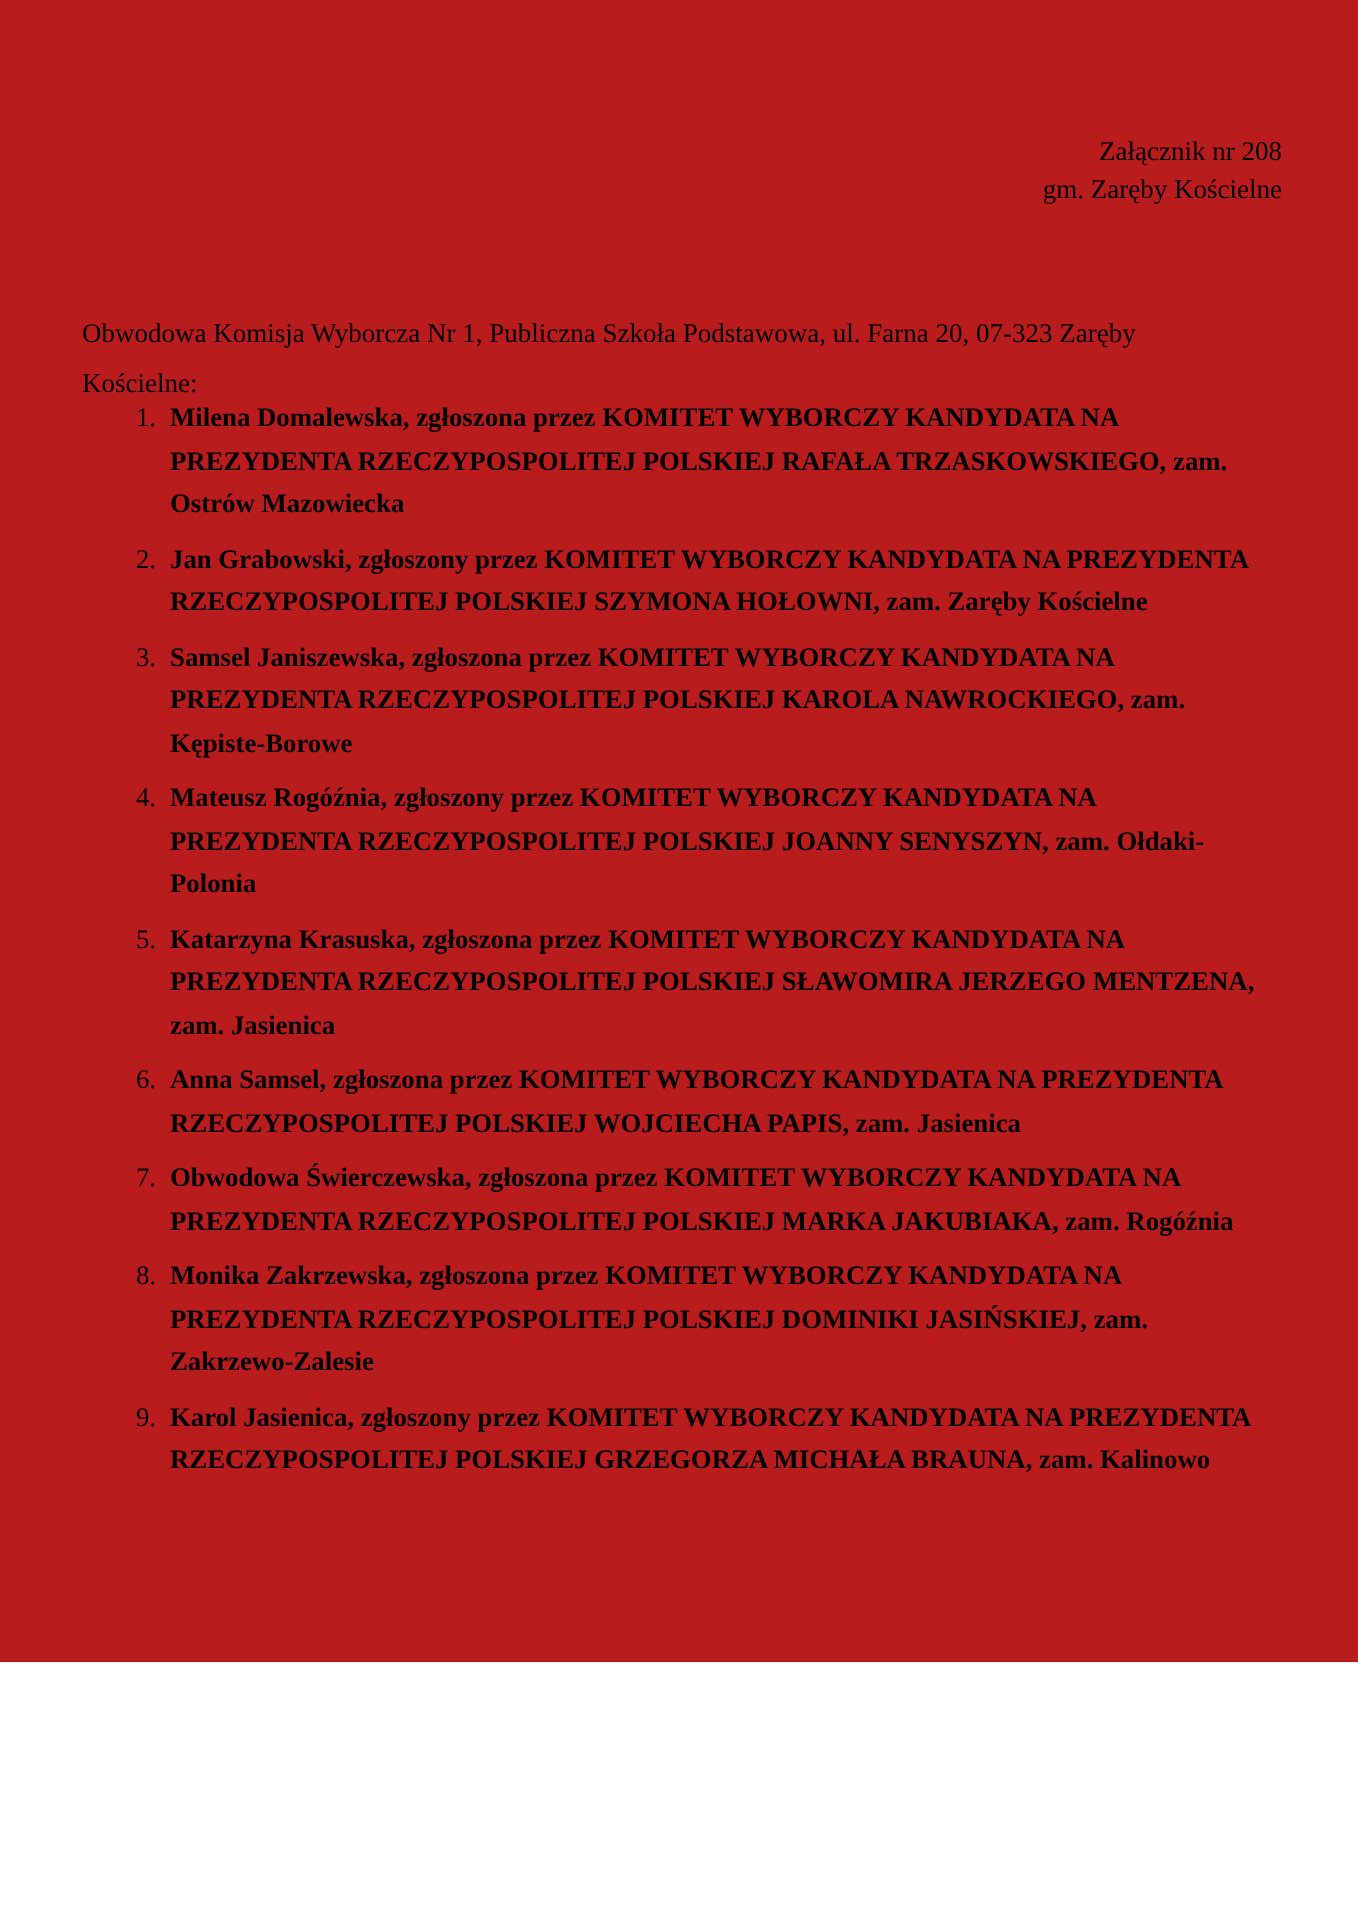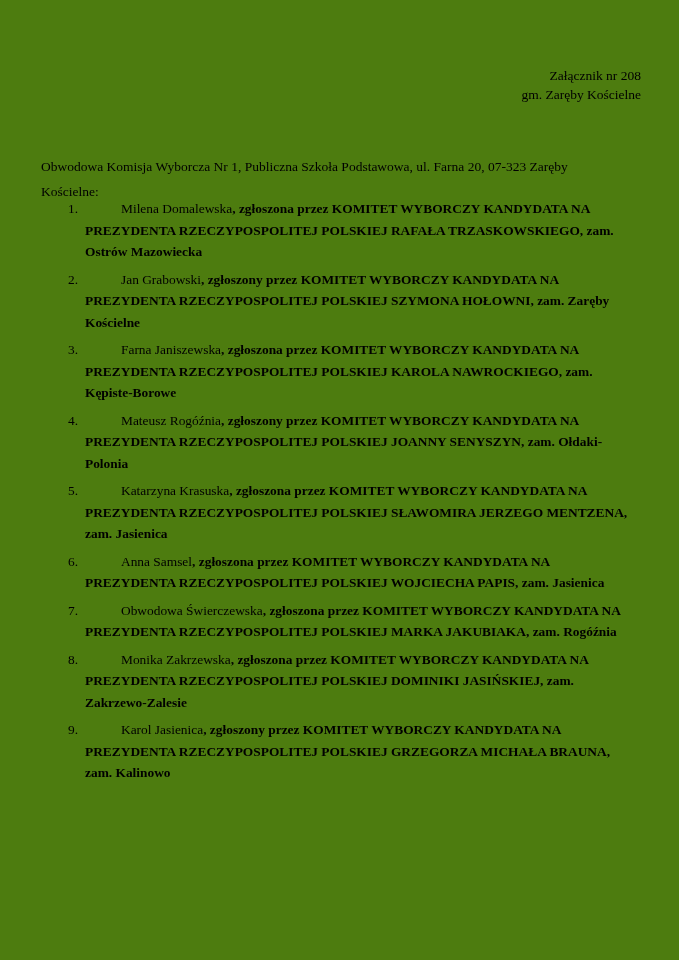--- a/index.html
+++ b/index.html
@@ -8,22 +8,22 @@
     background: #ffffff;
   }
   body {
     font-family: "Liberation Serif", "DejaVu Serif", serif;
     color: #000000;
     -webkit-font-smoothing: antialiased;
   }
   .page {
     position: relative;
     width: 679px;
-    height: 960px;
-    background: #4d7c0f;
+    height: 831px;
+    background: #b91c1c;
     overflow: hidden;
     box-sizing: border-box;
     padding-left: 28px;
   }
   .header-block {
     position: absolute;
     top: 66px;
     right: 38px;
     text-align: right;
     font-size: 13.5px;
@@ -62,43 +62,42 @@
   }
   .item-number {
     position: absolute;
     left: 17px;
     top: 0;
     width: 20px;
     text-align: right;
     font-size: 13.4px;
   }
   .item-name {
-    font-weight: normal;
-    margin-left: 36px;
+    font-weight: bold;
   }
   .item-rest {
     font-weight: bold;
   }
 </style>
 </head>
 <body>
 
 <div class="page">
 
   <div class="header-block">
     <span class="header-line">Załącznik nr 208</span>
     <span class="header-line">gm. Zaręby Kościelne</span>
   </div>
 
   <p class="intro">Obwodowa Komisja Wyborcza Nr 1, Publiczna Szkoła Podstawowa, ul. Farna 20, 07-323 Zaręby Kościelne:</p>
 
   <ol class="candidate-list">
       <li class="candidate-item"><span class="item-number">1.</span><span class="item-name">Milena Domalewska</span><span class="item-rest">, zgłoszona przez KOMITET WYBORCZY KANDYDATA NA PREZYDENTA RZECZYPOSPOLITEJ POLSKIEJ RAFAŁA TRZASKOWSKIEGO, zam. Ostrów Mazowiecka</span></li>
       <li class="candidate-item"><span class="item-number">2.</span><span class="item-name">Jan Grabowski</span><span class="item-rest">, zgłoszony przez KOMITET WYBORCZY KANDYDATA NA PREZYDENTA RZECZYPOSPOLITEJ POLSKIEJ SZYMONA HOŁOWNI, zam. Zaręby Kościelne</span></li>
-      <li class="candidate-item"><span class="item-number">3.</span><span class="item-name">Farna Janiszewska</span><span class="item-rest">, zgłoszona przez KOMITET WYBORCZY KANDYDATA NA PREZYDENTA RZECZYPOSPOLITEJ POLSKIEJ KAROLA NAWROCKIEGO, zam. Kępiste-Borowe</span></li>
+      <li class="candidate-item"><span class="item-number">3.</span><span class="item-name">Samsel Janiszewska</span><span class="item-rest">, zgłoszona przez KOMITET WYBORCZY KANDYDATA NA PREZYDENTA RZECZYPOSPOLITEJ POLSKIEJ KAROLA NAWROCKIEGO, zam. Kępiste-Borowe</span></li>
       <li class="candidate-item"><span class="item-number">4.</span><span class="item-name">Mateusz Rogóźnia</span><span class="item-rest">, zgłoszony przez KOMITET WYBORCZY KANDYDATA NA PREZYDENTA RZECZYPOSPOLITEJ POLSKIEJ JOANNY SENYSZYN, zam. Ołdaki-Polonia</span></li>
       <li class="candidate-item"><span class="item-number">5.</span><span class="item-name">Katarzyna Krasuska</span><span class="item-rest">, zgłoszona przez KOMITET WYBORCZY KANDYDATA NA PREZYDENTA RZECZYPOSPOLITEJ POLSKIEJ SŁAWOMIRA JERZEGO MENTZENA, zam. Jasienica</span></li>
       <li class="candidate-item"><span class="item-number">6.</span><span class="item-name">Anna Samsel</span><span class="item-rest">, zgłoszona przez KOMITET WYBORCZY KANDYDATA NA PREZYDENTA RZECZYPOSPOLITEJ POLSKIEJ WOJCIECHA PAPIS, zam. Jasienica</span></li>
       <li class="candidate-item"><span class="item-number">7.</span><span class="item-name">Obwodowa Świerczewska</span><span class="item-rest">, zgłoszona przez KOMITET WYBORCZY KANDYDATA NA PREZYDENTA RZECZYPOSPOLITEJ POLSKIEJ MARKA JAKUBIAKA, zam. Rogóźnia</span></li>
       <li class="candidate-item"><span class="item-number">8.</span><span class="item-name">Monika Zakrzewska</span><span class="item-rest">, zgłoszona przez KOMITET WYBORCZY KANDYDATA NA PREZYDENTA RZECZYPOSPOLITEJ POLSKIEJ DOMINIKI JASIŃSKIEJ, zam. Zakrzewo-Zalesie</span></li>
       <li class="candidate-item"><span class="item-number">9.</span><span class="item-name">Karol Jasienica</span><span class="item-rest">, zgłoszony przez KOMITET WYBORCZY KANDYDATA NA PREZYDENTA RZECZYPOSPOLITEJ POLSKIEJ GRZEGORZA MICHAŁA BRAUNA, zam. Kalinowo</span></li>
     </ol>
 
 </div>
 

